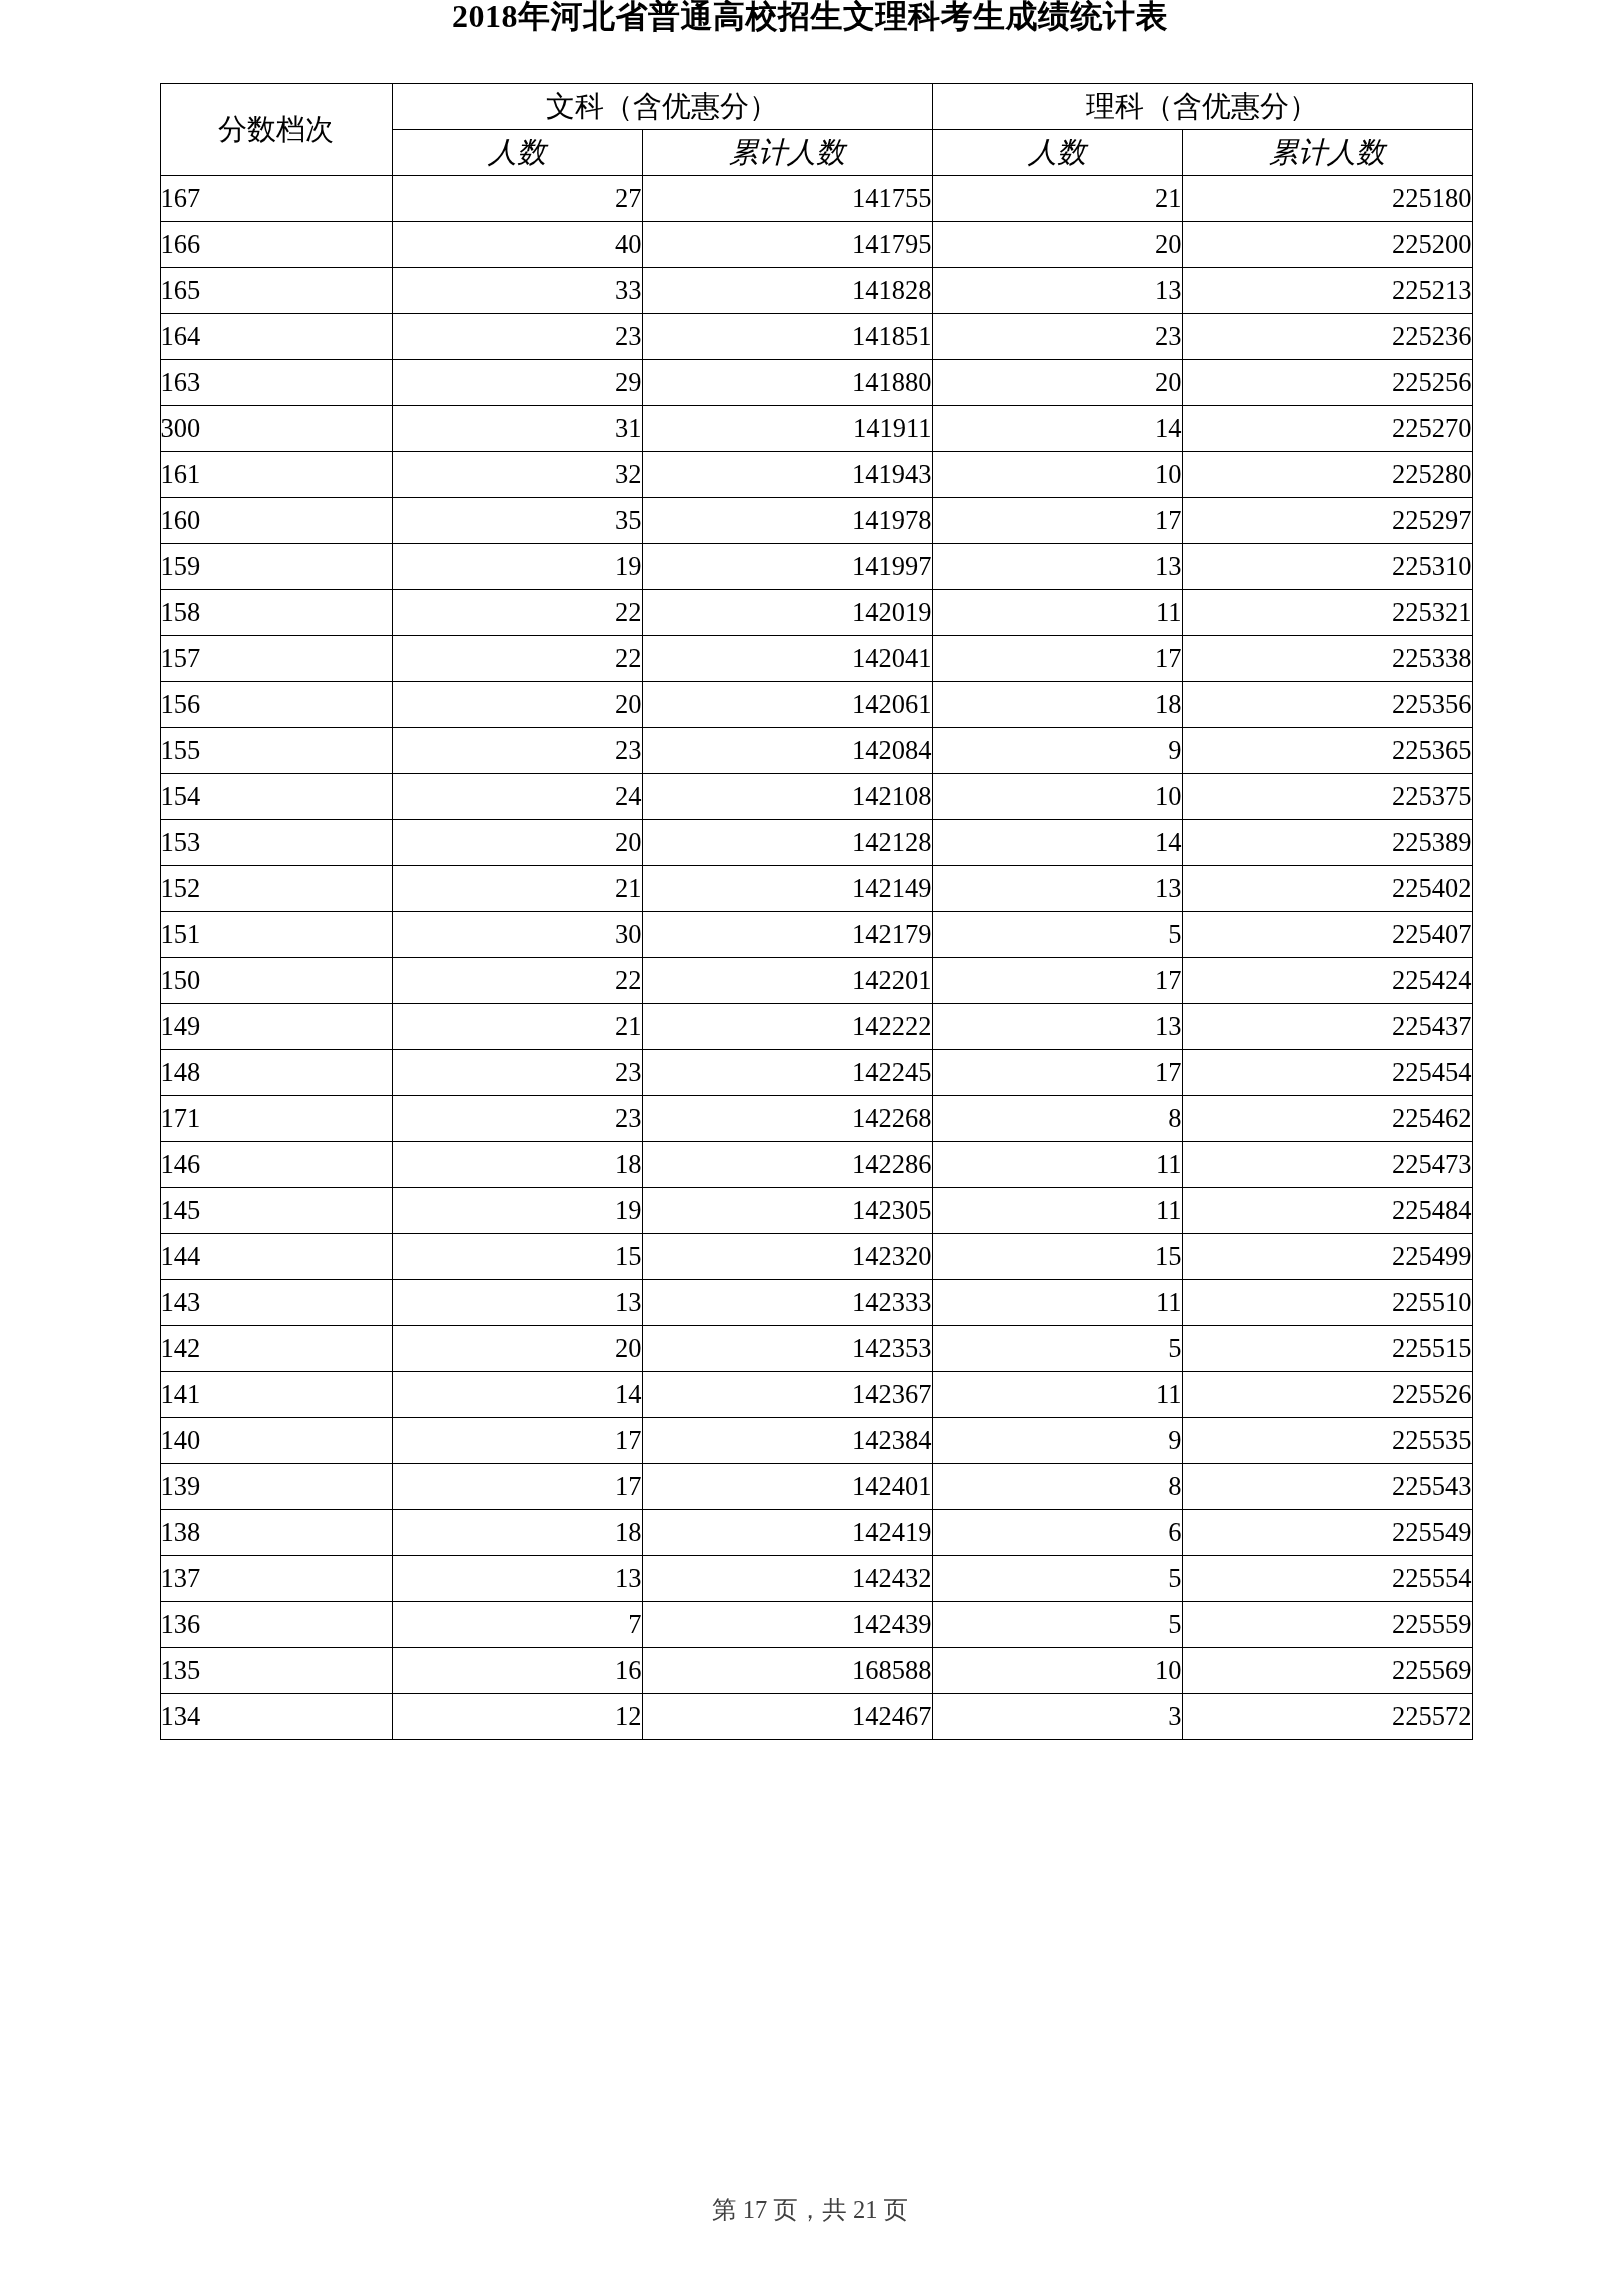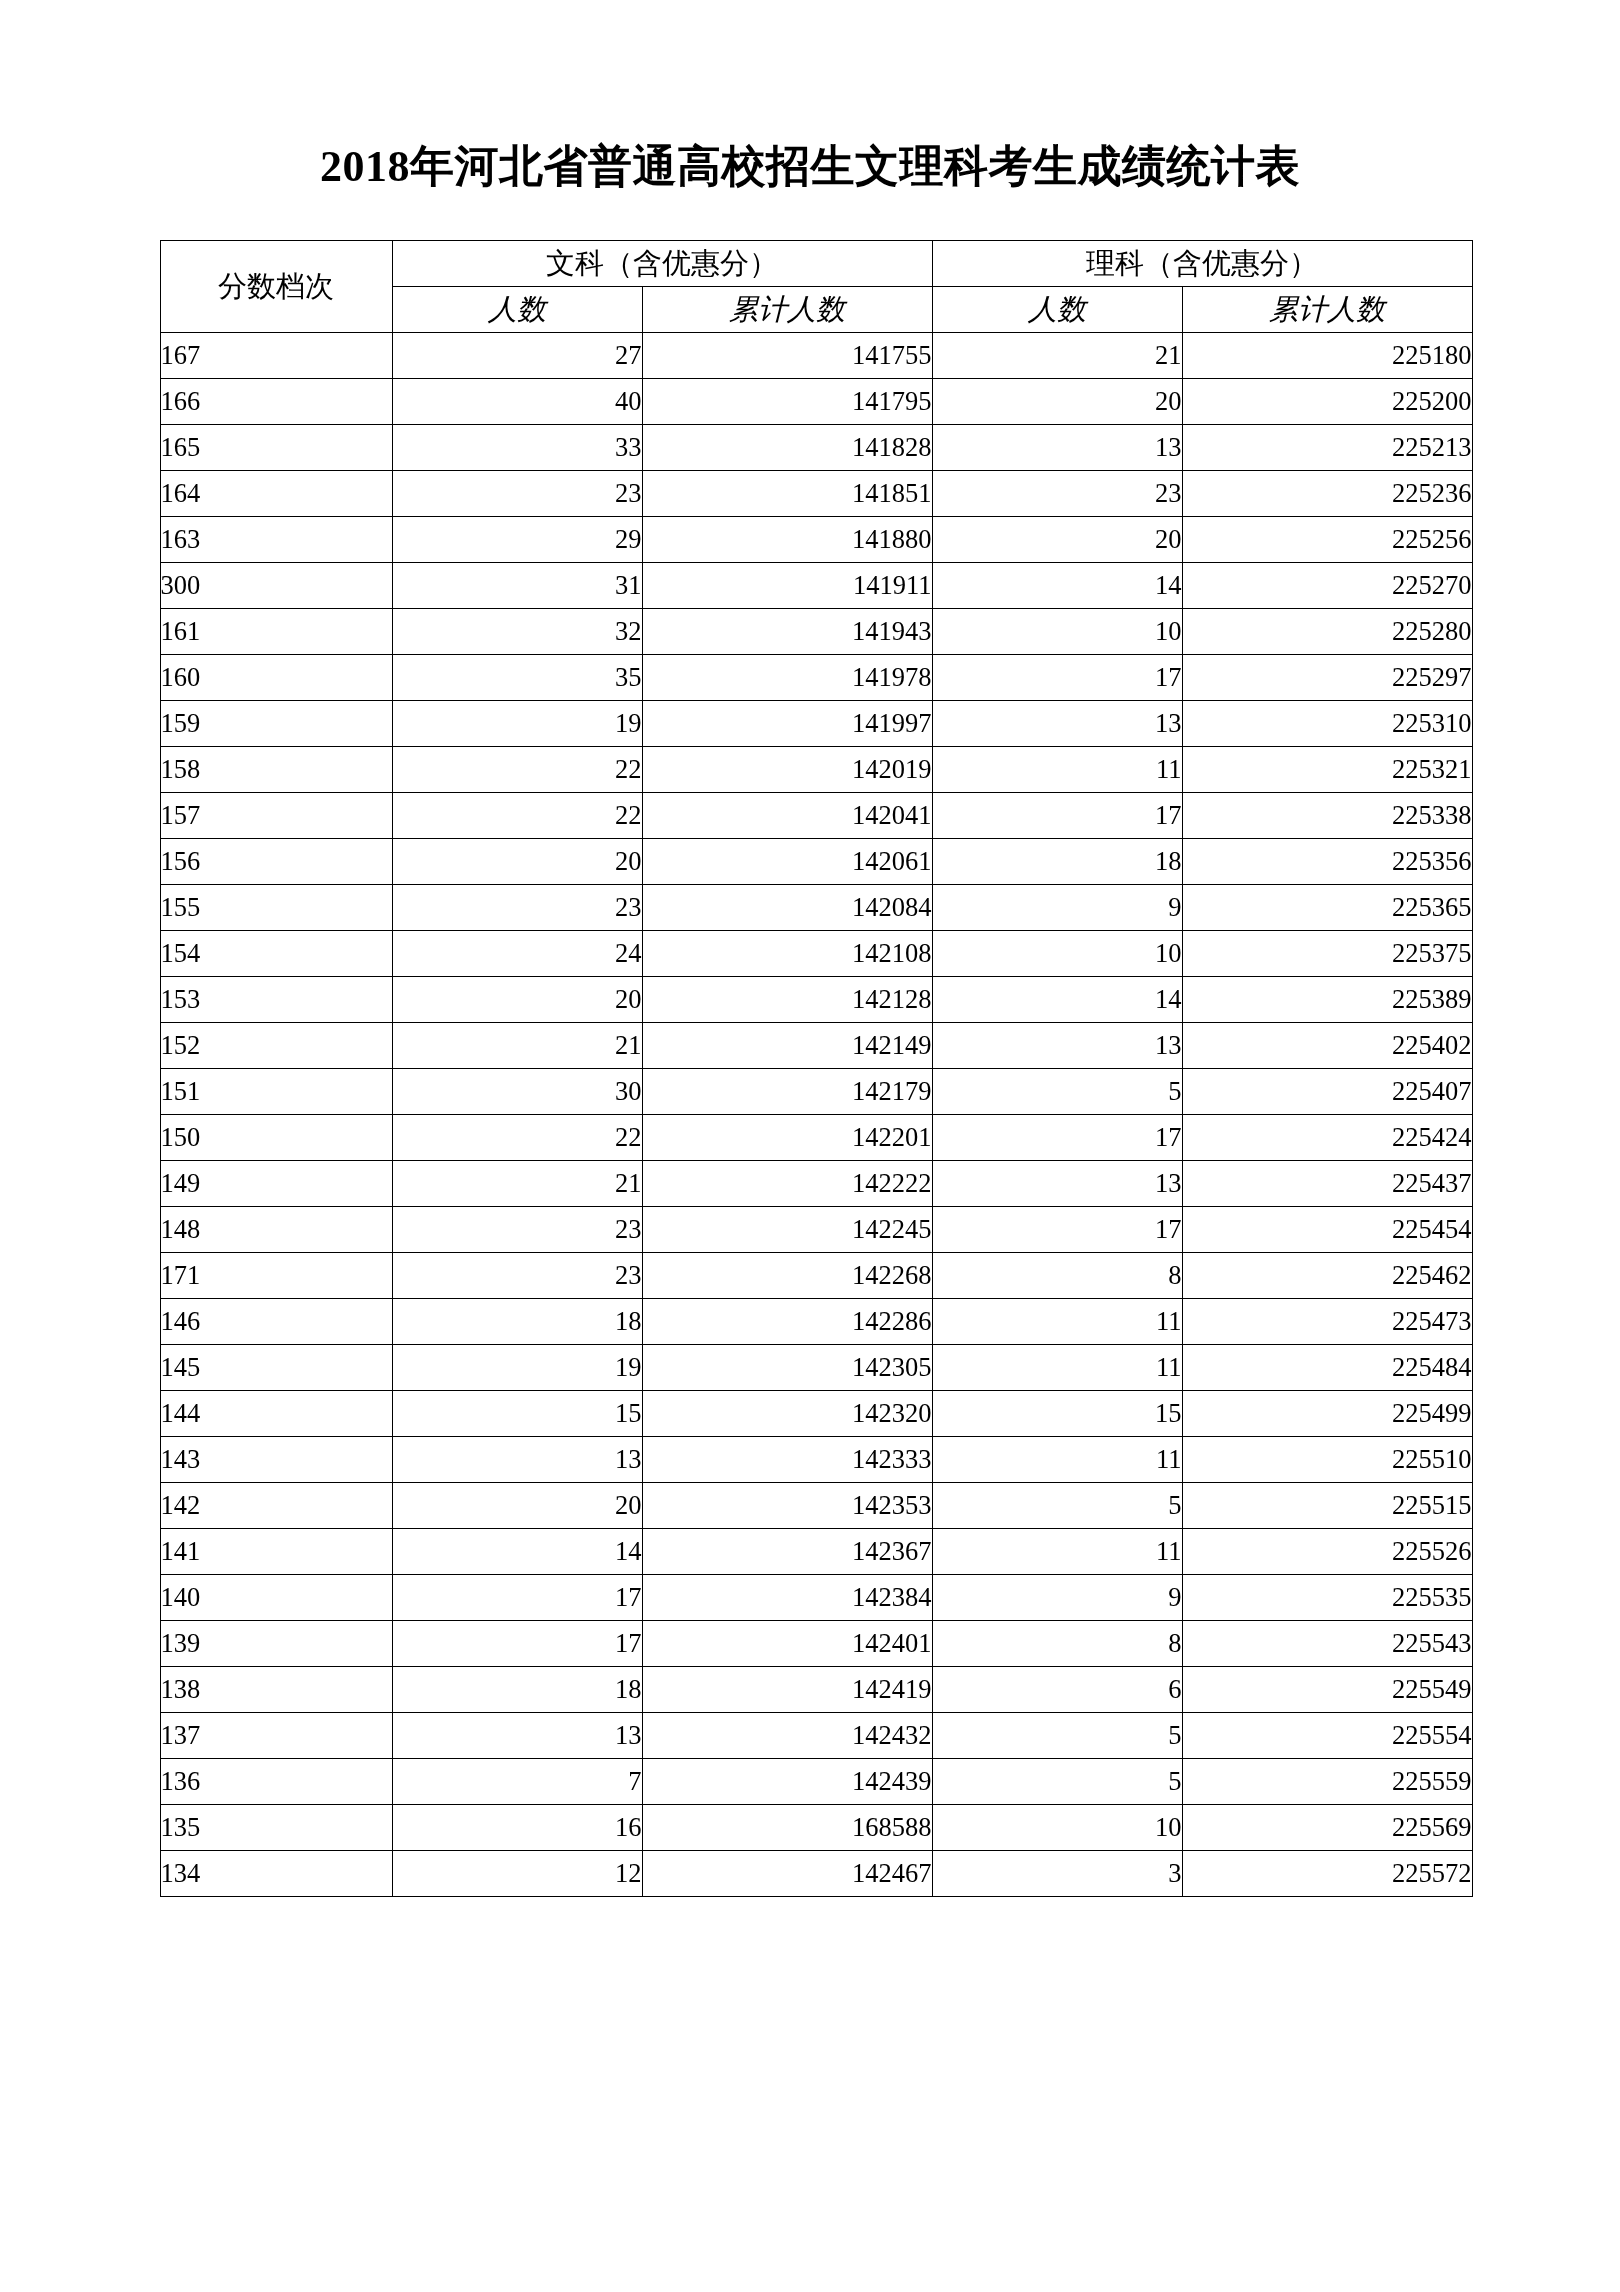--- a/index.html
+++ b/index.html
@@ -18,25 +18,24 @@
   }
   .page {
     width: 1620px;
     height: 2293px;
     box-sizing: border-box;
     padding: 0;
     position: relative;
   }
   .doc-title {
     text-align: center;
-    font-size: 44px;
+    font-size: 32px;
     font-weight: bold;
     letter-spacing: 0.5px;
     margin: 0;
-    padding-top: 145px;
     line-height: 1.0;
     font-family: "Liberation Serif", "DejaVu Serif", serif;
   }
   .table-wrap {
     margin-top: 51px;
     display: flex;
     justify-content: center;
     padding-left: 12px;
   }
   table.score-table {
@@ -364,15 +363,16 @@
             <td class="cell-score">134</td>
             <td class="cell-num">12</td>
             <td class="cell-cum">142467</td>
             <td class="cell-num">3</td>
             <td class="cell-cum">225572</td>
           </tr>
         </tbody>
     </table>
   </div>
 
+  <div class="footer">第 17 页，共 21 页</div>
 
 </div>
 
 
 </body></html>

